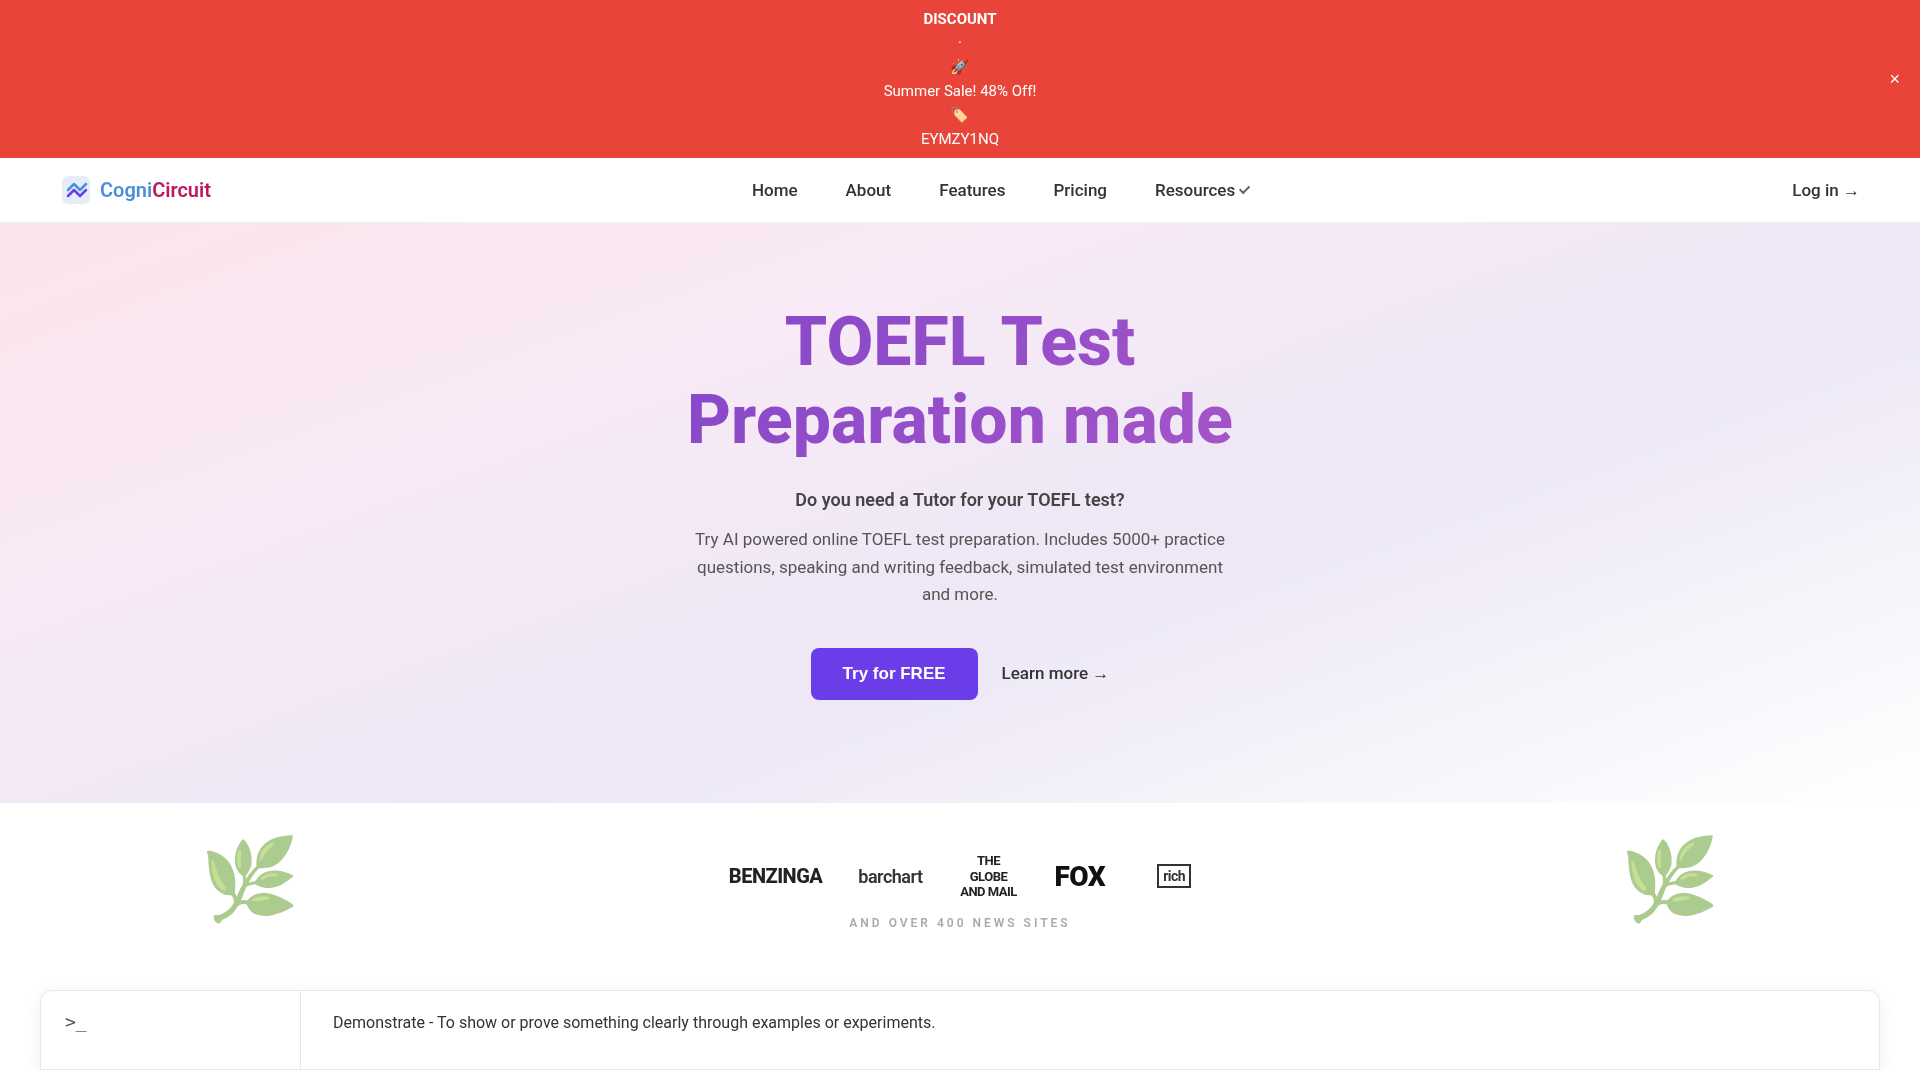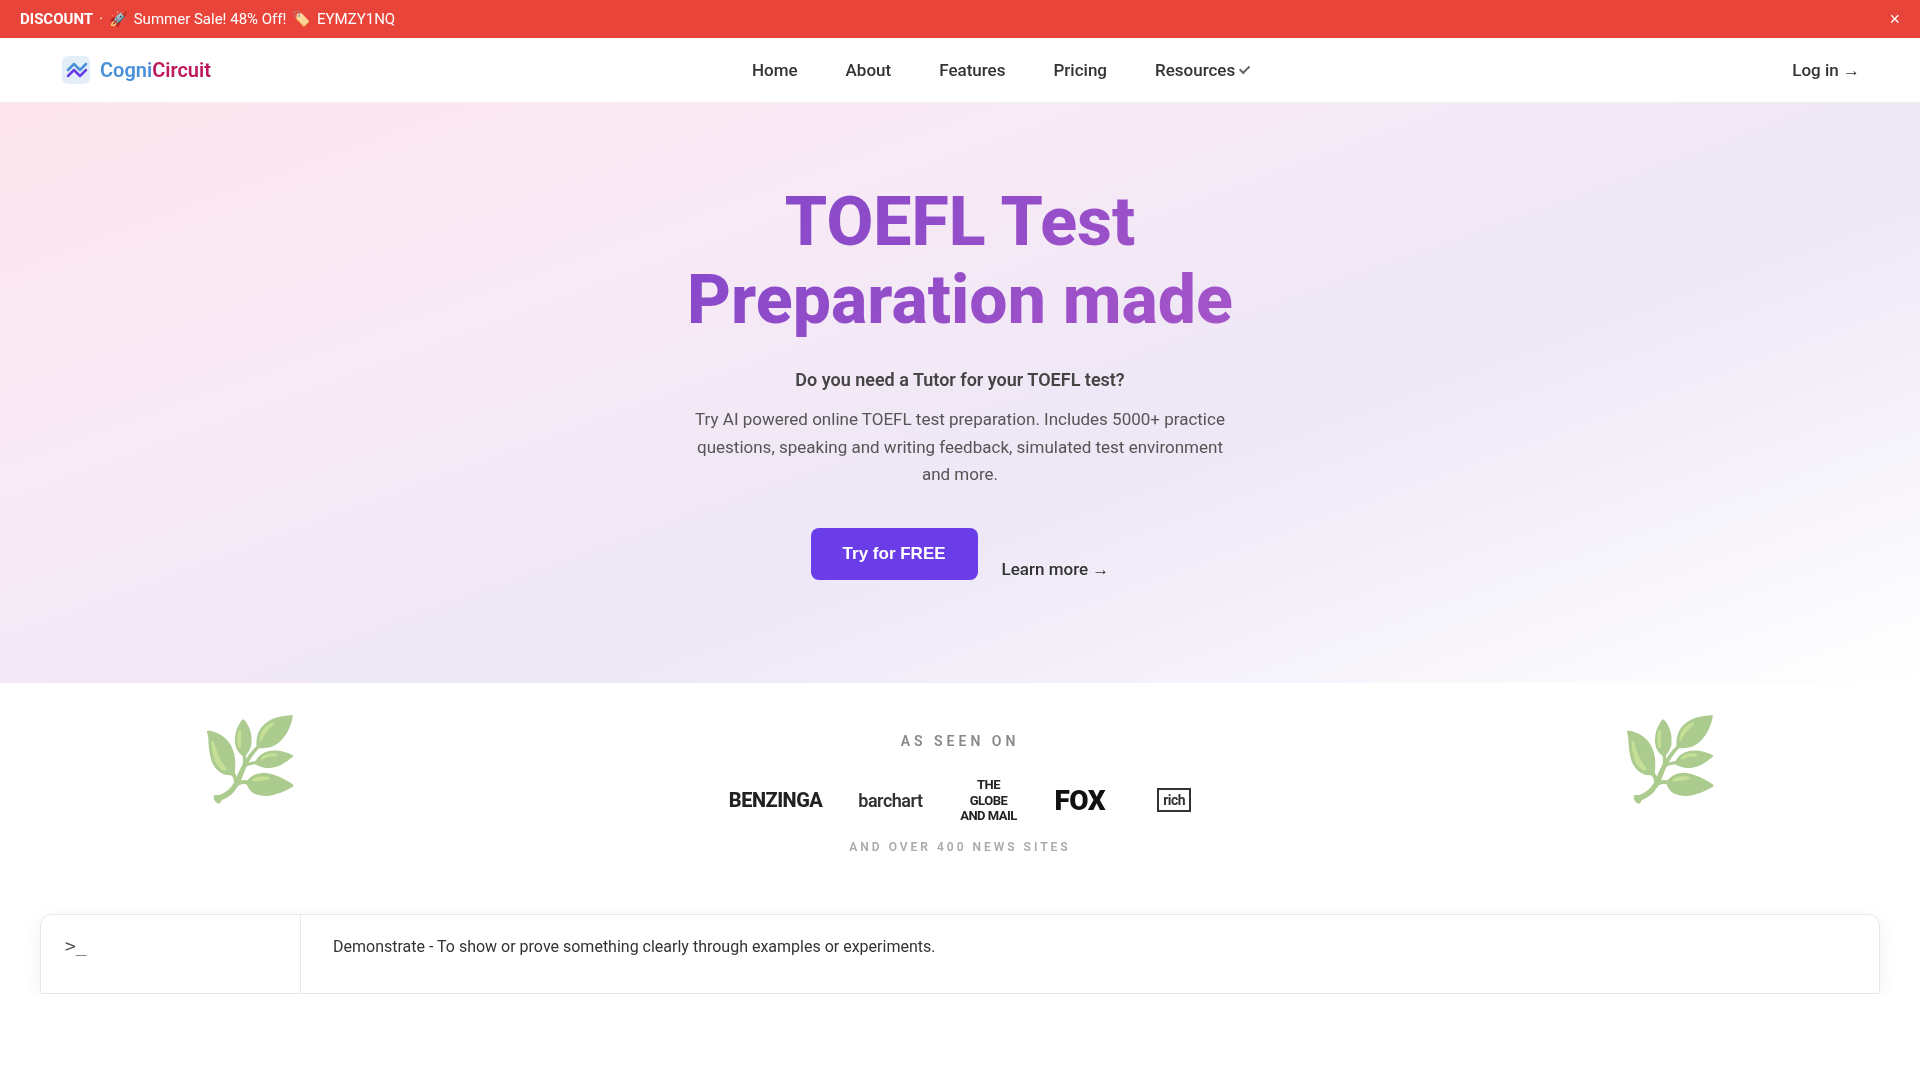--- a/index.html
+++ b/index.html
@@ -8,22 +8,23 @@
     
     .announcement-bar {
       background: #e8443a;
       color: #fff;
       text-align: center;
       padding: 10px 20px;
       font-size: 15px;
       position: relative;
       display: flex;
       align-items: center;
-      justify-content: flex-start;
+      justify-content: flex-end;
       gap: 6px;
+      flex-direction: column;
     }
     .announcement-bar .close-btn {
       position: absolute;
       right: 20px;
       top: 50%;
       transform: translateY(-50%);
       cursor: pointer;
       font-size: 18px;
       color: #fff;
       background: none;
@@ -109,21 +110,21 @@
     }
     .hero-description {
       font-size: 17px;
       color: #555;
       max-width: 540px;
       margin: 0 auto 40px;
       line-height: 1.6;
     }
     .hero-buttons {
       display: flex;
-      align-items: flex-end;
+      align-items: center;
       justify-content: center;
       gap: 24px;
     }
     .btn-try {
       background: #6a3de8;
       color: #fff;
       border: none;
       padding: 16px 32px;
       border-radius: 8px;
       font-size: 17px;
@@ -282,21 +283,20 @@
   <div class="hero-buttons">
     <button class="btn-try">Try for FREE</button>
     <a href="#" class="btn-learn">Learn more →</a>
   </div>
 </section>
 
 <section class="as-seen-on">
   <div class="laurel-left">🌿</div>
   <div class="laurel-right">🌿</div>
 
-  <p class="as-seen-on-label">AS SEEN ON</p>
   <div class="logos-row">
     <span class="logo-brand benzinga">BENZINGA</span>
     <span class="logo-brand barchart">barchart</span>
     <span class="logo-brand globe">THE GLOBE AND MAIL</span>
     <span class="logo-brand fox">FOX</span>
     <span class="logo-brand rich">rich</span>
   </div>
   <p class="over-400">AND OVER 400 NEWS SITES</p>
 </section>
 

